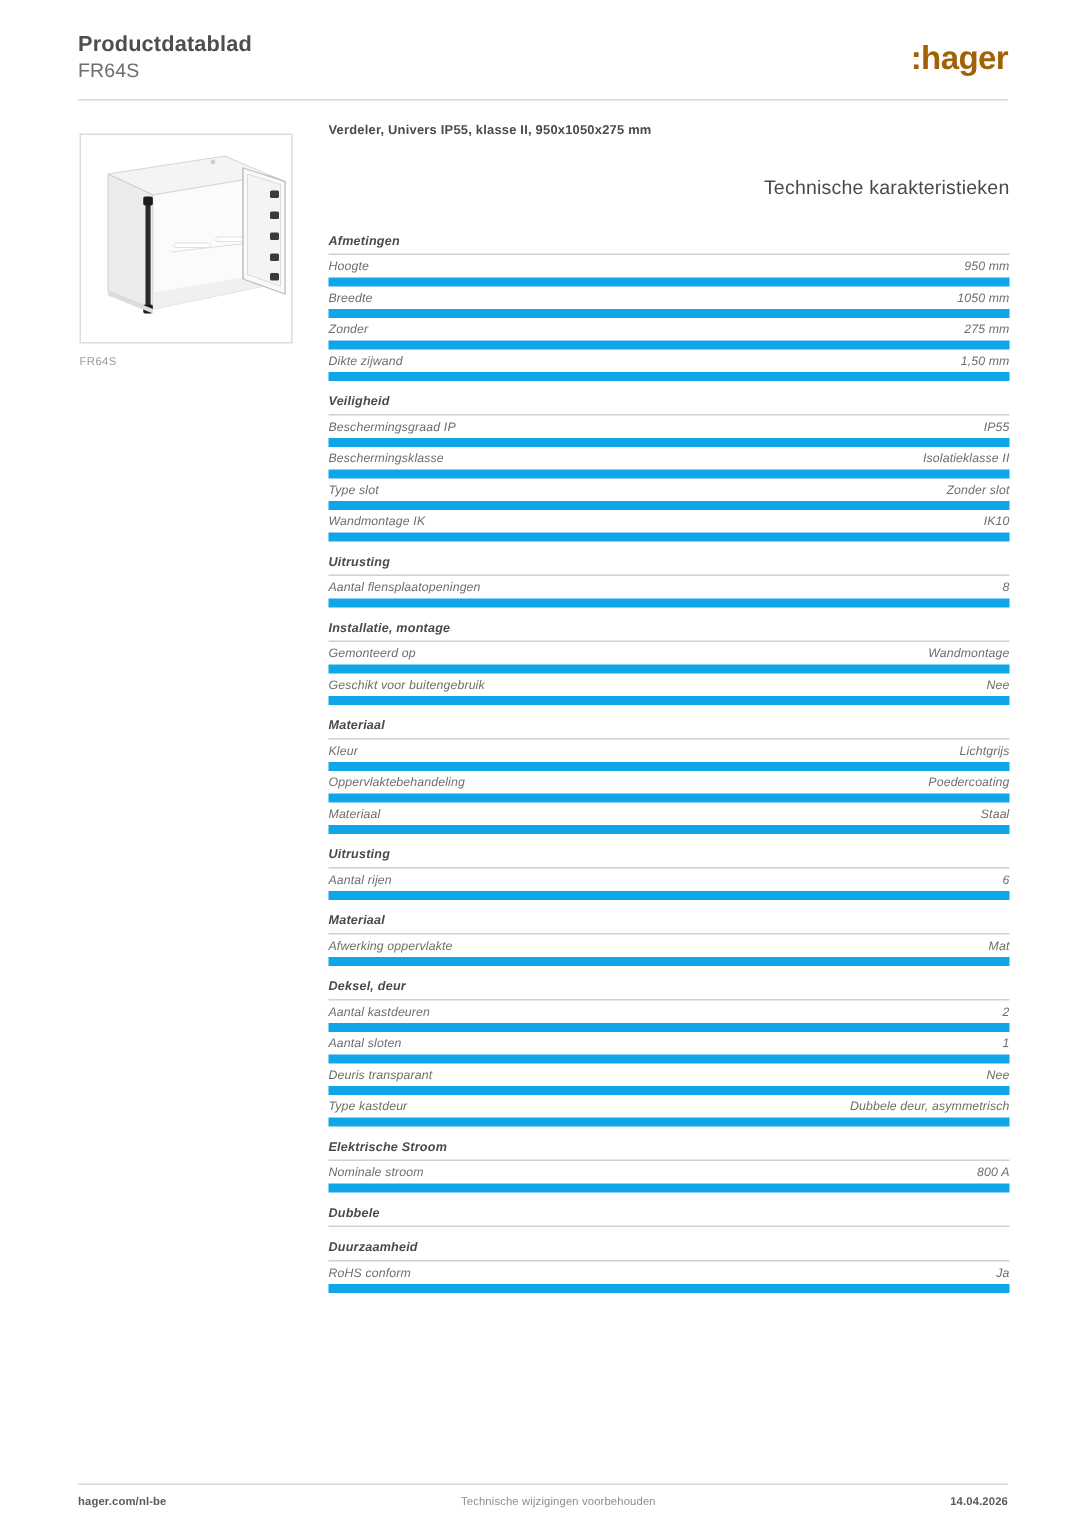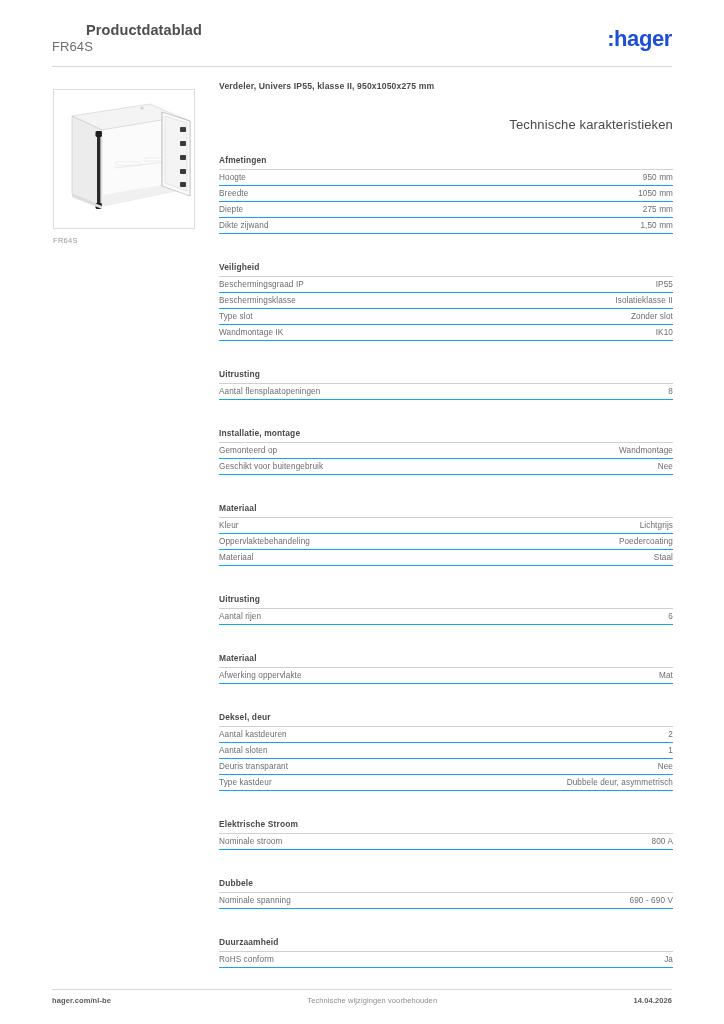--- a/index.html
+++ b/index.html
@@ -38,33 +38,32 @@
   }
   .doc-title-block {
     display: block;
   }
   .doc-title {
     font-size: 14.5px;
     font-weight: bold;
     color: #4e4e4e;
     line-height: 17px;
     letter-spacing: 0.1px;
-    margin-left: 34px;
   }
   .doc-subtitle {
     font-size: 13px;
     font-weight: normal;
     color: #6e6e6e;
     line-height: 16px;
     letter-spacing: 0.1px;
   }
   .brand-logo {
     font-size: 22px;
     font-weight: bold;
-    color: #1d4ed8;
+    color: #a16207;
     letter-spacing: -0.4px;
     line-height: 24px;
     margin-top: 5px;
   }
 
   .header-rule {
     position: absolute;
     left: 52px;
     top: 66px;
     width: 620px;
@@ -112,35 +111,36 @@
   .tech-heading {
     font-size: 13px;
     font-weight: normal;
     color: #4a4a4a;
     letter-spacing: 0.15px;
     margin-bottom: 23px;
     text-align: right;
   }
 
   .spec-group {
-    margin-bottom: 28px;
+    margin-bottom: 8px;
+    font-style: italic;
   }
   .group-title {
     font-size: 8.4px;
     font-weight: bold;
     color: #4a4a4a;
     letter-spacing: 0.15px;
     padding-bottom: 4px;
     border-bottom: 1px solid #d0d0d0;
   }
   .spec-row {
     display: flex;
     justify-content: space-between;
     align-items: baseline;
-    border-bottom: 1px solid #0ea5e9;
+    border-bottom: 6px solid #0ea5e9;
     padding: 3px 0 2px 0;
     min-height: 10px;
   }
   .spec-label {
     font-size: 8.2px;
     color: #6d6d6d;
     letter-spacing: 0.1px;
     white-space: nowrap;
   }
   .spec-value {
@@ -250,21 +250,21 @@
           <div class="group-title">Afmetingen</div>
           <div class="spec-row">
             <div class="spec-label">Hoogte</div>
             <div class="spec-value">950 mm</div>
           </div>
           <div class="spec-row">
             <div class="spec-label">Breedte</div>
             <div class="spec-value">1050 mm</div>
           </div>
           <div class="spec-row">
-            <div class="spec-label">Diepte</div>
+            <div class="spec-label">Zonder</div>
             <div class="spec-value">275 mm</div>
           </div>
           <div class="spec-row">
             <div class="spec-label">Dikte zijwand</div>
             <div class="spec-value">1,50 mm</div>
           </div>
         </div>
         <div class="spec-group">
           <div class="group-title">Veiligheid</div>
           <div class="spec-row">
@@ -352,24 +352,20 @@
         </div>
         <div class="spec-group">
           <div class="group-title">Elektrische Stroom</div>
           <div class="spec-row">
             <div class="spec-label">Nominale stroom</div>
             <div class="spec-value">800 A</div>
           </div>
         </div>
         <div class="spec-group">
           <div class="group-title">Dubbele</div>
-          <div class="spec-row">
-            <div class="spec-label">Nominale spanning</div>
-            <div class="spec-value">690 - 690 V</div>
-          </div>
         </div>
         <div class="spec-group">
           <div class="group-title">Duurzaamheid</div>
           <div class="spec-row">
             <div class="spec-label">RoHS conform</div>
             <div class="spec-value">Ja</div>
           </div>
         </div>
       </div>
   </div>

